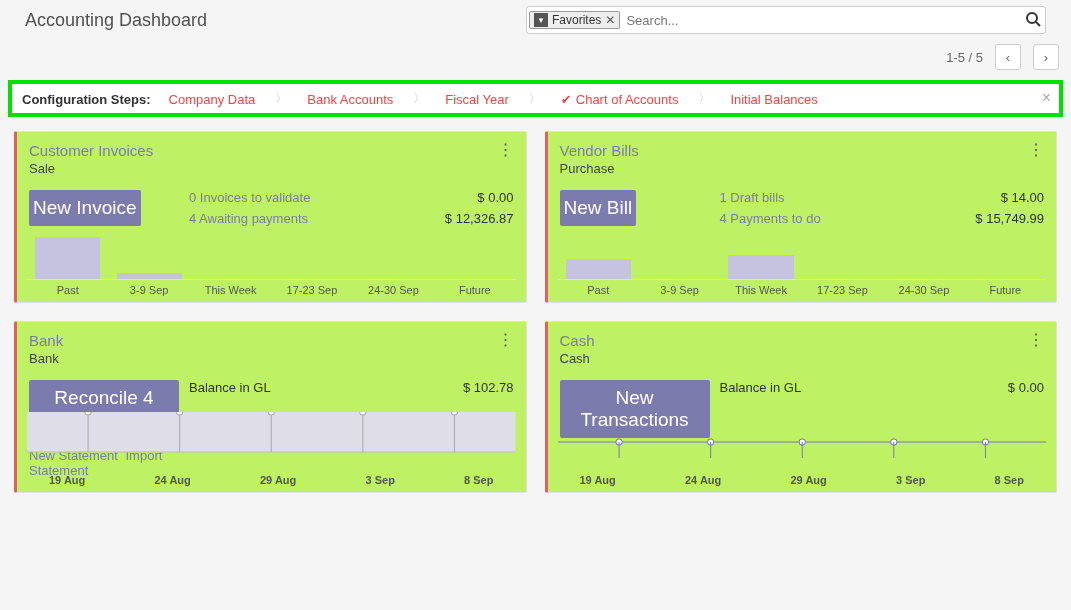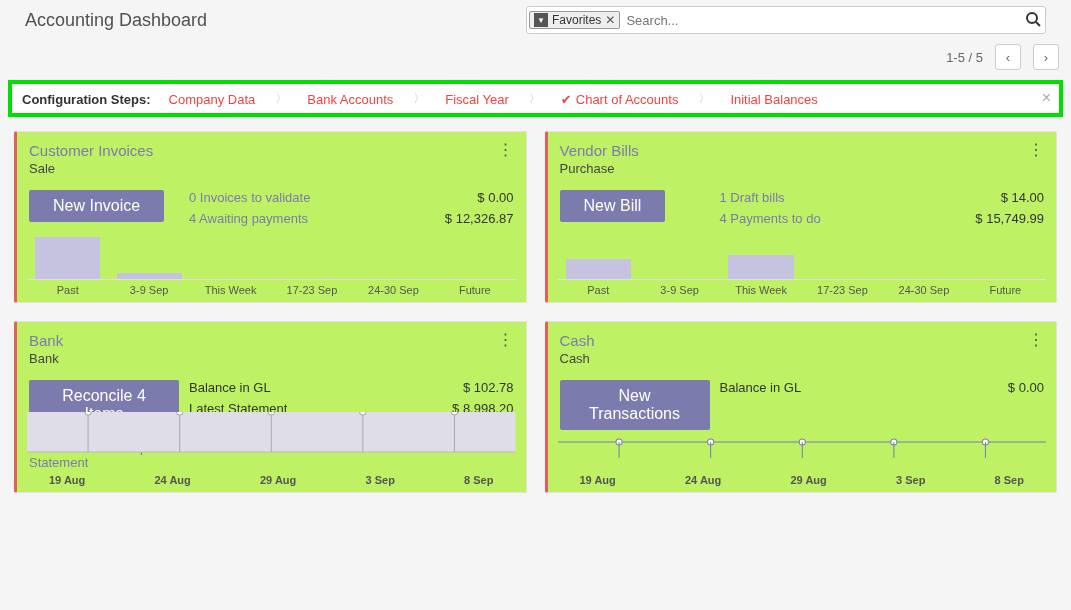--- a/index.html
+++ b/index.html
@@ -26,21 +26,21 @@
 
   .dashboard-grid { display: grid; grid-template-columns: 1fr 1fr; gap: 18px; padding: 14px; }
   .card { background: #bef264; border: 1px solid #e0e0e0; border-radius: 2px; position: relative; border-left: 3px solid #e06060; padding: 10px 12px 6px; height: 172px; }
   .card-header { display: flex; justify-content: space-between; align-items: flex-start; }
   .card-title { font-size: 15px; color: #7c7bad; }
   .card-sub { font-size: 13px; color: #444; margin-top: 2px; }
   .kebab { cursor: pointer; color: #555; font-size: 16px; line-height: 1; }
 
   .card-body { display: flex; margin-top: 14px; gap: 10px; font-size: 13px; }
   .card-action-col { width: 150px; }
-  .btn { background: #7c7bad; color: #fff; border: none; padding: 7px 24px; font-size: 16px; border-radius: 2px; cursor: pointer; }
+  .btn { background: #7c7bad; color: #fff; border: none; padding: 7px 4px; font-size: 19px; border-radius: 2px; cursor: pointer; }
   .link-row { margin-top: 10px; color: #7c7bad; font-size: 13px; }
 
   .stats-col { flex: 1; }
   .stat-line { display: flex; justify-content: space-between; margin-bottom: 6px; }
   .stat-link { color: #7c7bad; max-width: 130px; }
   .stat-val { color: #333; }
 
   .chart-area { position: absolute; bottom: 6px; left: 10px; right: 10px; }
   .bar-row { display: flex; align-items: flex-end; height: 46px; border-bottom: 1px solid #e0e0e0; }
   .bar-cell { flex: 1; position: relative; }
@@ -221,24 +221,20 @@
         <button class="btn">Reconcile 4 Items</button>
         <div class="link-row">
           <a>New Statement</a>
           <a style="margin-left:4px;">Import Statement</a>
         </div>
       </div>
       <div class="stats-col">
         <div class="stat-line">
           <span class="stat-link" style="color:#333">Balance in GL</span>
           <span class="stat-val">$ 102.78</span>
-        </div>
-        <div class="stat-line">
-          <span class="stat-link" style="color:#333">Latest Statement</span>
-          <span class="stat-val">$ 8,998.20</span>
         </div>
       </div>
     </div>
     <div class="timeline">
       <svg class="tl-svg" viewBox="0 0 480 58" preserveAspectRatio="none">
         <rect x="0" y="0" width="480" height="40" fill="#dedde8"></rect>
         <line x1="0" y1="40" x2="480" y2="40" stroke="#bbb"></line>
         <g stroke="#aaa" fill="#fff">
           <line x1="60" y1="0" x2="60" y2="40"></line>
             <circle cx="60" cy="0" r="3"></circle>

